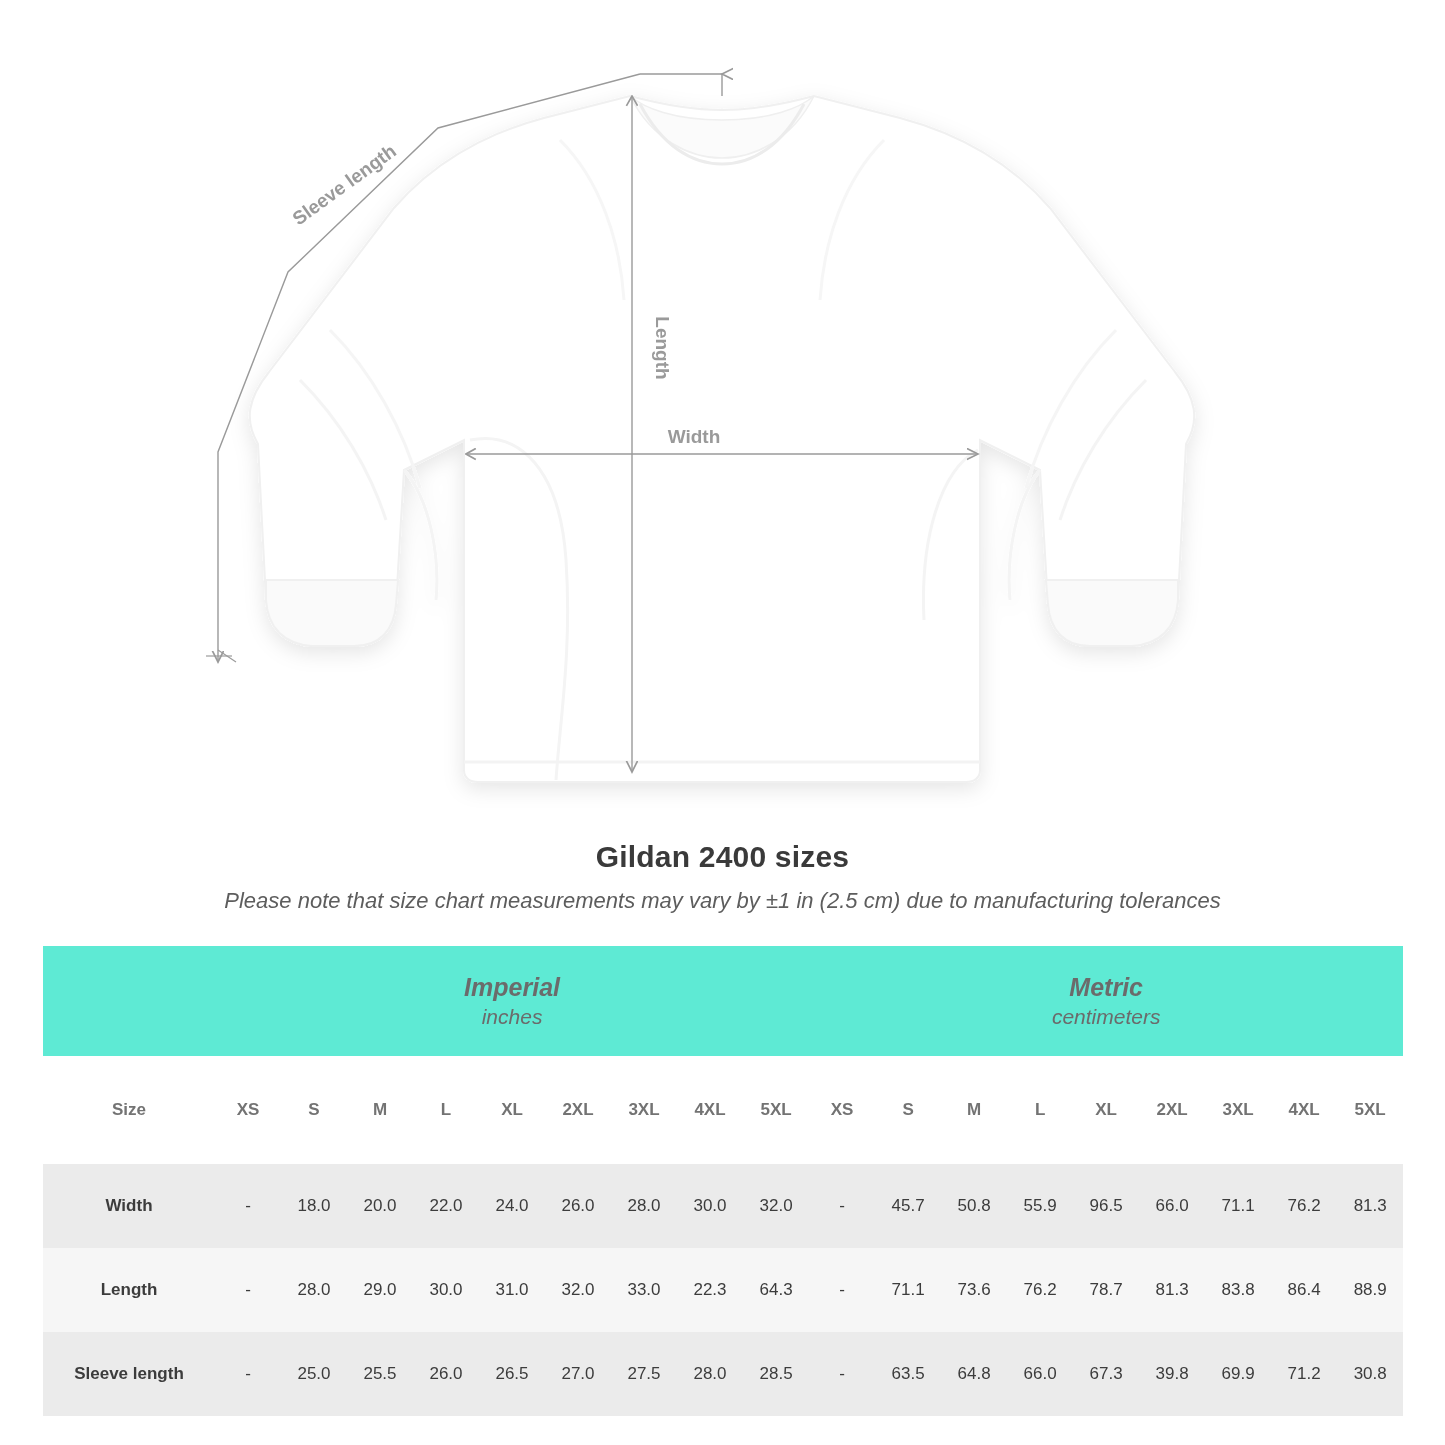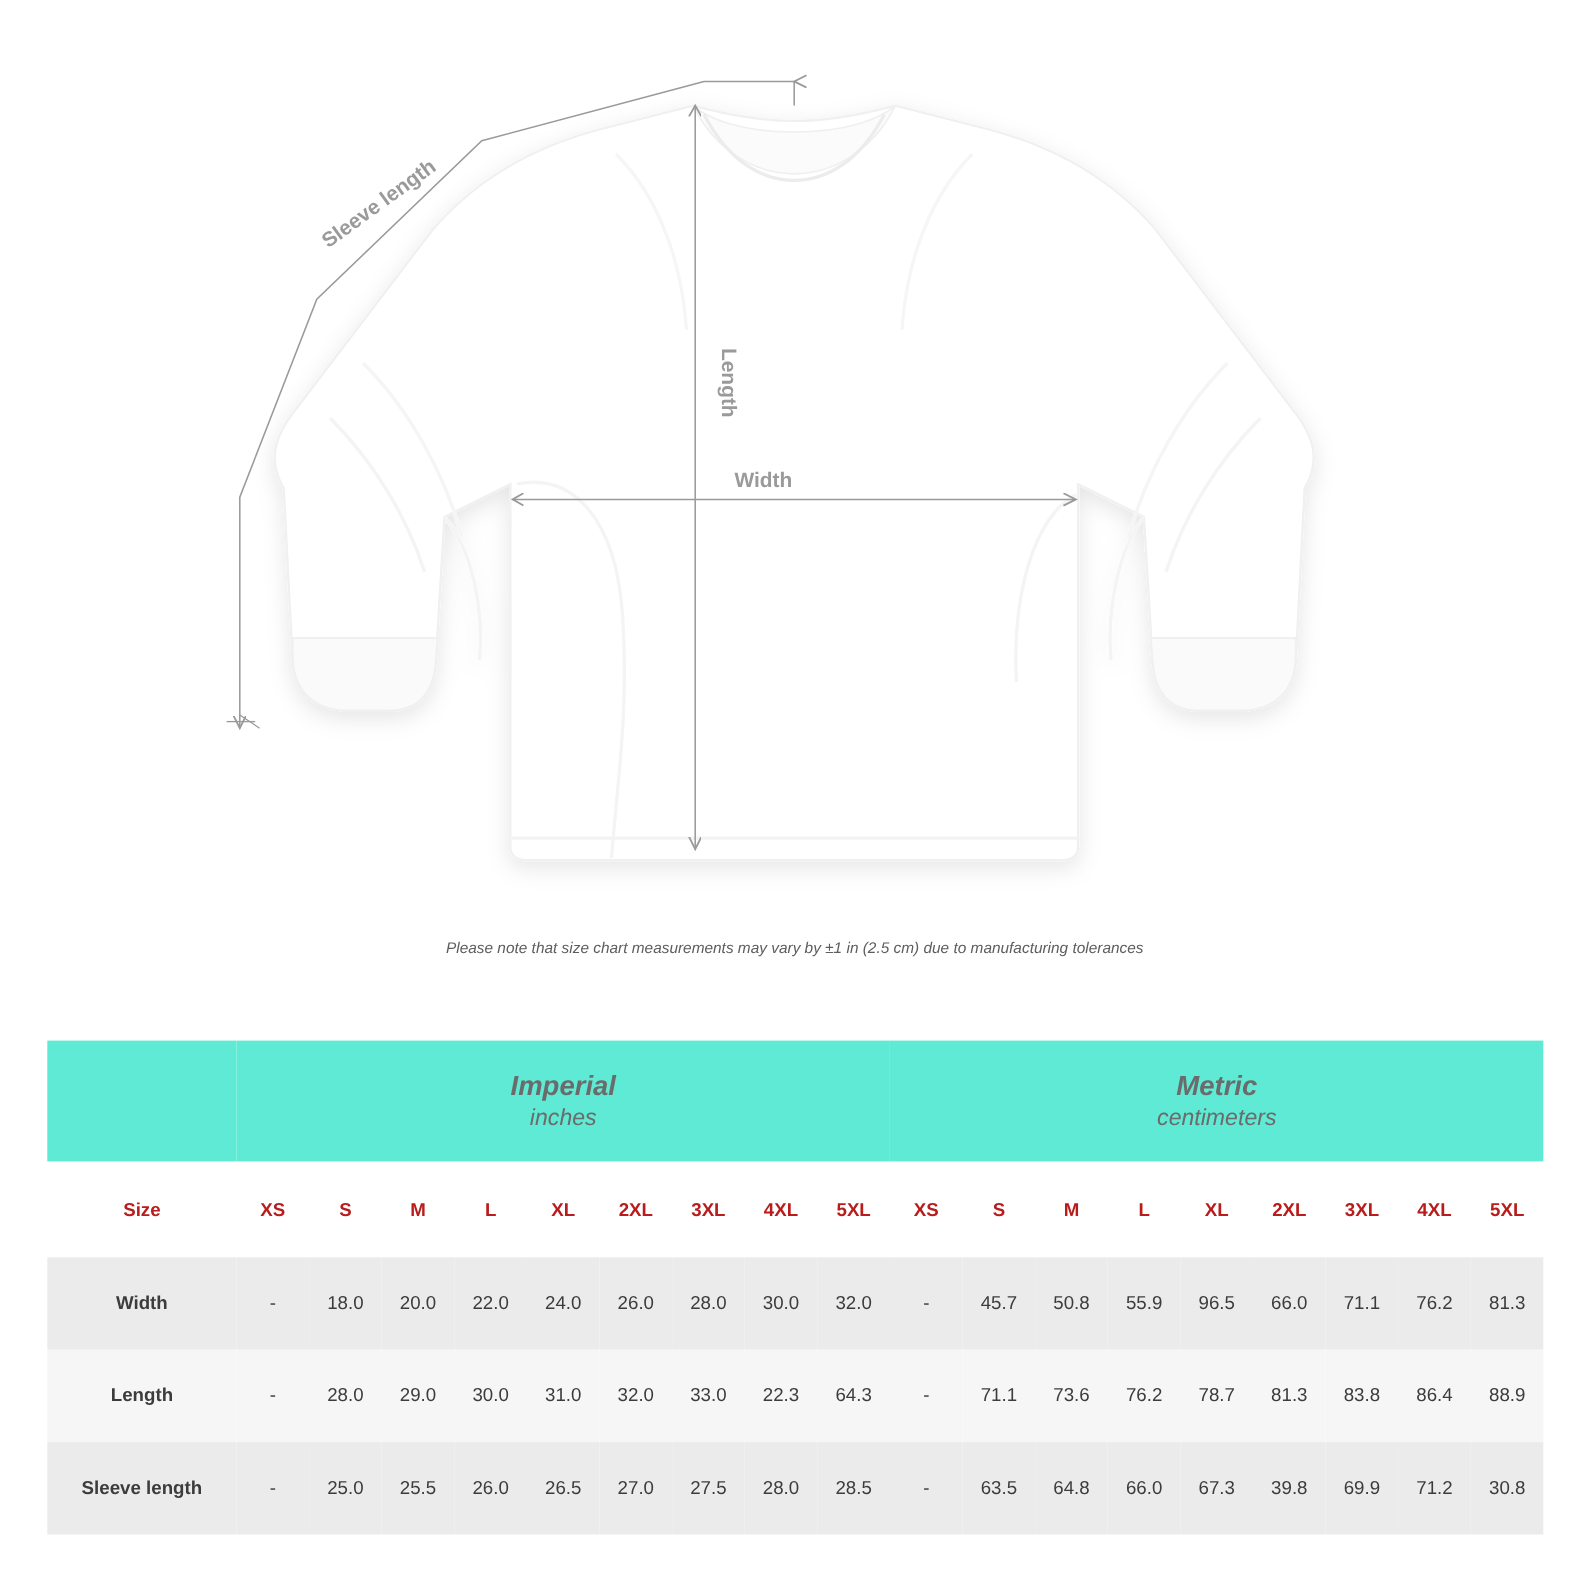--- a/index.html
+++ b/index.html
@@ -37,21 +37,21 @@
     text-align: center;
   }
   #chart-title {
     font-size: 30px;
     font-weight: bold;
     color: #3a3a3a;
     margin: 0 0 14px 0;
     letter-spacing: 0.2px;
   }
   #chart-note {
-    font-size: 14px;
+    font-size: 22px;
     font-style: italic;
     color: #5d5d5d;
     margin: 13px;
   }
 
   
   #size-table-wrap {
     position: absolute;
     left: 43px;
     top: 946px;
@@ -81,27 +81,27 @@
     line-height: 1.25;
   }
   .unit-band .unit-sub {
     font-size: 21px;
     font-style: italic;
     color: #6b6b6b;
     line-height: 1.3;
   }
 
   tr.header-row td {
-    height: 87px;
+    height: 108px;
     background: #ffffff;
     text-align: center;
     vertical-align: middle;
     font-size: 17px;
     font-weight: bold;
-    color: #b91c1c;
+    color: #737373;
   }
   tr.header-row td.row-label {
     font-size: 17px;
   }
 
   tr.data-row td {
     height: 84px;
     text-align: center;
     vertical-align: middle;
     font-size: 17px;
@@ -214,20 +214,21 @@
       <line x1="466" y1="454" x2="978" y2="454" marker-start="url(#arrow-start)" marker-end="url(#arrow-end)"></line>
     </g>
 
     <text class="dim-label" transform="translate(348,190) rotate(-36)" text-anchor="middle">Sleeve length</text>
     <text class="dim-label" transform="translate(656,348) rotate(90)" text-anchor="middle">Length</text>
     <text class="dim-label" x="694" y="443" text-anchor="middle">Width</text>
   </svg>
 </div>
 
 <div id="title-block">
+  <h1 id="chart-title">Gildan 2400 sizes</h1>
   <p id="chart-note">Please note that size chart measurements may vary by ±1 in (2.5 cm) due to manufacturing tolerances</p>
 </div>
 
 <div id="size-table-wrap">
   <table class="size-chart">
     <colgroup id="cols">
         <col style="width: 172px;">
         <col style="width: 66px;">
         <col style="width: 66px;">
         <col style="width: 66px;">

